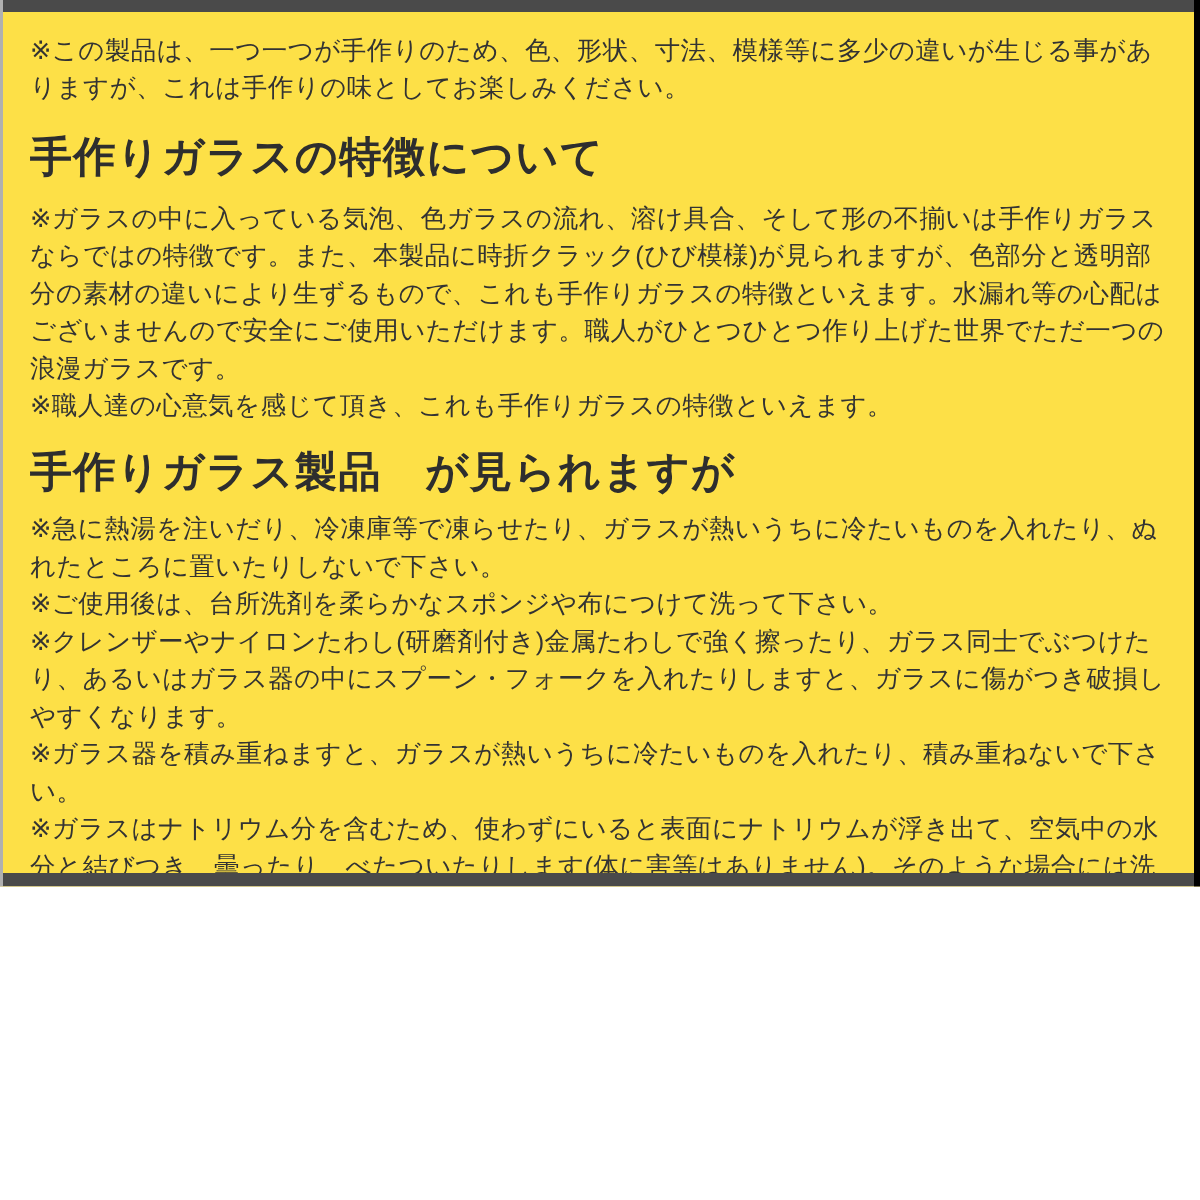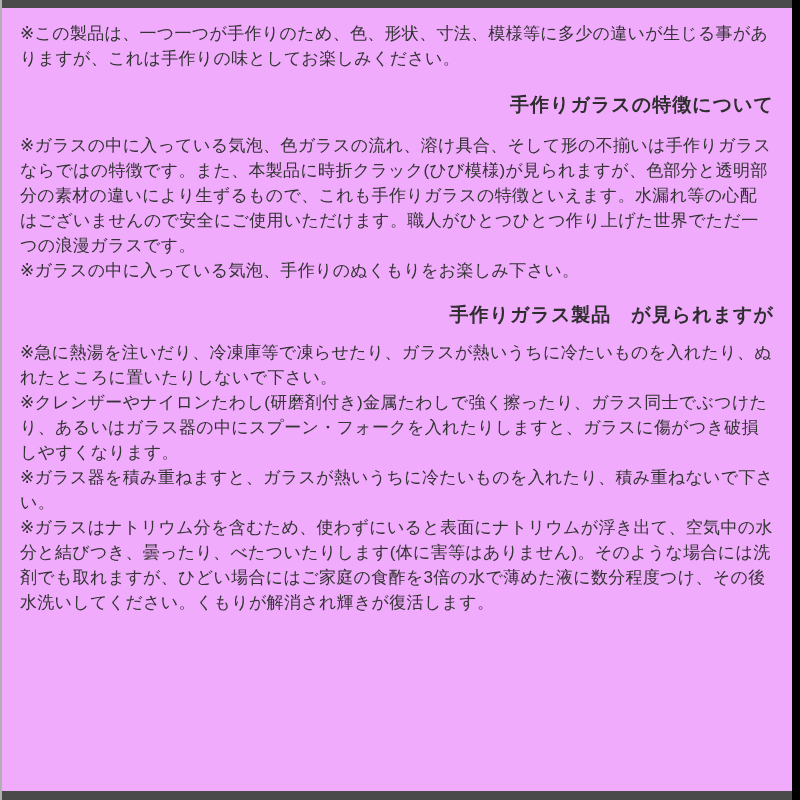--- a/index.html
+++ b/index.html
@@ -8,25 +8,25 @@
     background: #ffffff;
   }
   body {
     width: 800px;
     height: 800px;
     font-family: "Liberation Sans", "DejaVu Sans", sans-serif;
   }
   .page {
     position: relative;
     width: 800px;
-    height: 800px;
+    height: 591px;
     box-sizing: border-box;
-    background: #f0abfc;
+    background: #fde047;
     border-left: 2px solid #b0b0b0;
-    border-right: 8px solid #000000;
+    border-right: 4px solid #000000;
     overflow: hidden;
   }
   .top-bar {
     position: absolute;
     top: 0; left: 0; right: 0;
     height: 8px;
     background: #4a4a4a;
   }
   .bottom-bar {
     position: absolute;
@@ -44,22 +44,22 @@
     line-height: 25px;
     letter-spacing: 0.3px;
     text-align: left;
   }
   p.body-text {
     margin: 0;
     color: #333333;
   }
   h2.section-heading {
     margin: 0;
-    text-align: right;
-    font-size: 19px;
+    text-align: left;
+    font-size: 28px;
     line-height: 34px;
     font-weight: bold;
     color: #2e2e2e;
     letter-spacing: 1px;
   }
   h2.heading-features {
     margin-top: 17px;
     margin-bottom: 11px;
   }
   h2.heading-cautions {
@@ -73,25 +73,26 @@
 <div class="page">
   <div class="top-bar"></div>
 
   <div class="content">
 
     <p class="body-text">※この製品は、一つ一つが手作りのため、色、形状、寸法、模様等に多少の違いが生じる事がありますが、これは手作りの味としてお楽しみください。</p>
 
     <h2 class="section-heading heading-features">手作りガラスの特徴について</h2>
 
     <p class="body-text">※ガラスの中に入っている気泡、色ガラスの流れ、溶け具合、そして形の不揃いは手作りガラスならではの特徴です。また、本製品に時折クラック(ひび模様)が見られますが、色部分と透明部分の素材の違いにより生ずるもので、これも手作りガラスの特徴といえます。水漏れ等の心配はございませんので安全にご使用いただけます。職人がひとつひとつ作り上げた世界でただ一つの浪漫ガラスです。</p>
-    <p class="body-text">※ガラスの中に入っている気泡、手作りのぬくもりをお楽しみ下さい。</p>
+    <p class="body-text">※職人達の心意気を感じて頂き、これも手作りガラスの特徴といえます。</p>
 
     <h2 class="section-heading heading-cautions">手作りガラス製品　が見られますが</h2>
 
     <p class="body-text">※急に熱湯を注いだり、冷凍庫等で凍らせたり、ガラスが熱いうちに冷たいものを入れたり、ぬれたところに置いたりしないで下さい。</p>
+    <p class="body-text">※ご使用後は、台所洗剤を柔らかなスポンジや布につけて洗って下さい。</p>
     <p class="body-text">※クレンザーやナイロンたわし(研磨剤付き)金属たわしで強く擦ったり、ガラス同士でぶつけたり、あるいはガラス器の中にスプーン・フォークを入れたりしますと、ガラスに傷がつき破損しやすくなります。</p>
     <p class="body-text">※ガラス器を積み重ねますと、ガラスが熱いうちに冷たいものを入れたり、積み重ねないで下さい。</p>
     <p class="body-text">※ガラスはナトリウム分を含むため、使わずにいると表面にナトリウムが浮き出て、空気中の水分と結びつき、曇ったり、べたついたりします(体に害等はありません)。そのような場合には洗剤でも取れますが、ひどい場合にはご家庭の食酢を3倍の水で薄めた液に数分程度つけ、その後水洗いしてください。くもりが解消され輝きが復活します。</p>
 
   </div>
 
   <div class="bottom-bar"></div>
 </div>
 
 </body></html>

